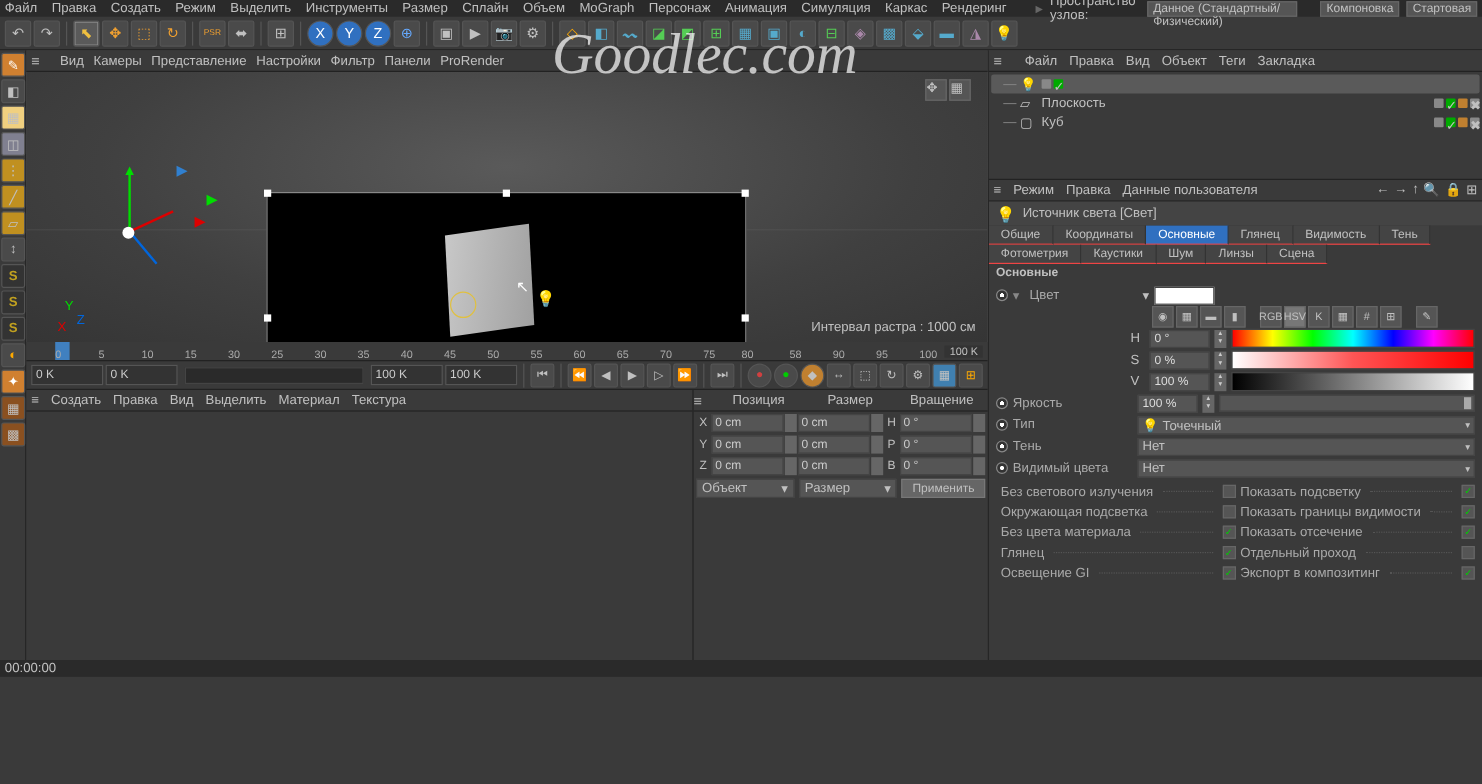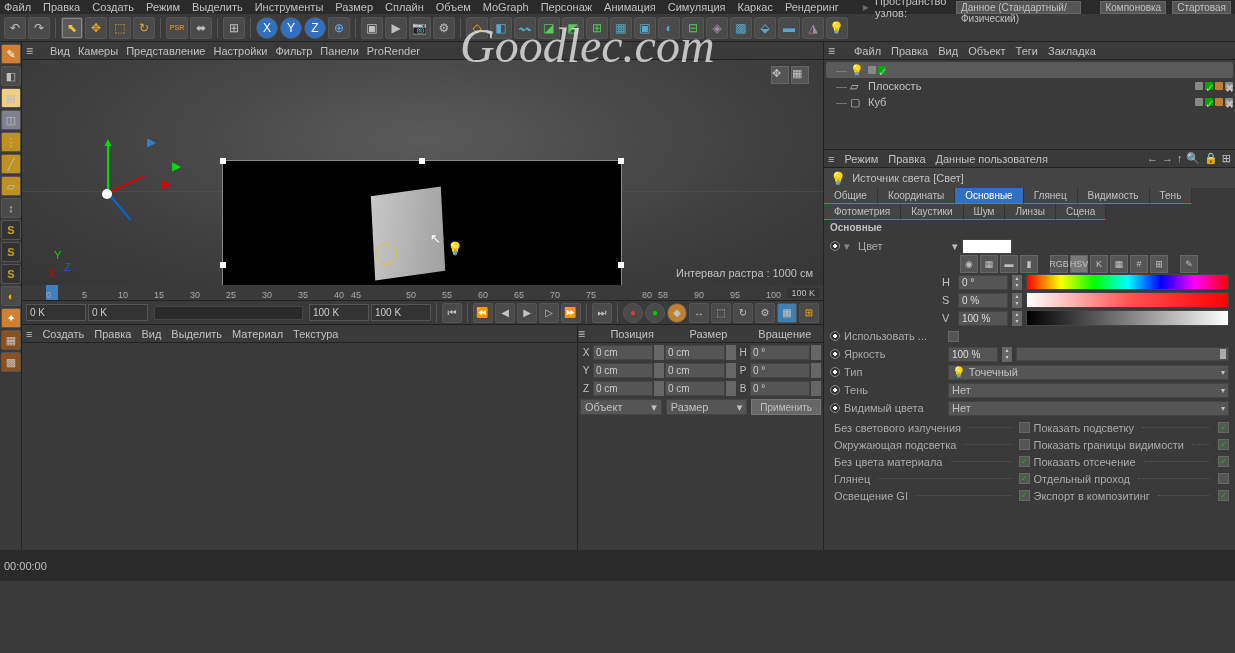--- a/index.html
+++ b/index.html
@@ -122,21 +122,21 @@
 .coord-head .ch { flex:1; text-align:center; }
 .coord-head .hamb { width:16px; font-size:12px; }
 .coord-row { height:18px; display:flex; align-items:center; padding:0 2px; gap:1px; }
 .coord-row .axlbl { width:12px; text-align:center; font-size:10px; }
 .coord-row .cinput { flex:1; height:15px; background:#555; border:1px solid #444; color:#ccc; font-size:10px; padding:0 2px; display:flex; align-items:center; }
 .coord-row .cspin { width:10px; height:15px; background:#666; }
 .coord-foot { height:20px; display:flex; align-items:center; padding:2px; gap:4px; }
 .coord-foot .cdrop { flex:1; height:16px; background:#555; border:1px solid #444; font-size:10px; display:flex; align-items:center; justify-content:space-between; padding:0 4px; }
 .coord-foot .apply { height:16px; background:#666; border:1px solid #777; padding:0 8px; font-size:10px; display:flex; align-items:center; }
 
-.statusbar { height:31px; background:#2a2a2a; display:flex; align-items:center; padding:0 4px; font-size:9px; color:#888; }
+.statusbar { height:14px; background:#2a2a2a; display:flex; align-items:center; padding:0 4px; font-size:9px; color:#888; }
 
 .watermark { position:absolute; left:460px; top:18px; font-size:48px; font-family:Georgia,serif; color:rgba(255,255,255,0.7); font-style:italic; pointer-events:none; z-index:999; }
 </style>
 </head>
 <body>
 
 <div class="topmenu">
   <span>Файл</span>
   <span>Правка</span>
   <span>Создать</span>
@@ -282,28 +282,28 @@
       <span class="endlbl">100 K</span>
     <span class="tick" style="left: 24px;">0</span>
         <span class="tick" style="left: 60px;">5</span>
         <span class="tick" style="left: 96px;">10</span>
         <span class="tick" style="left: 132px;">15</span>
         <span class="tick" style="left: 168px;">30</span>
         <span class="tick" style="left: 204px;">25</span>
         <span class="tick" style="left: 240px;">30</span>
         <span class="tick" style="left: 276px;">35</span>
         <span class="tick" style="left: 312px;">40</span>
-        <span class="tick" style="left: 329px;">45</span>
+        <span class="tick" style="left: 348px;">45</span>
         <span class="tick" style="left: 384px;">50</span>
         <span class="tick" style="left: 420px;">55</span>
         <span class="tick" style="left: 456px;">60</span>
         <span class="tick" style="left: 492px;">65</span>
         <span class="tick" style="left: 528px; margin-top: 12px;">70</span>
         <span class="tick" style="left: 564px;">75</span>
-        <span class="tick" style="left: 620px;">80</span>
+        <span class="tick" style="left: 596px;">80</span>
         <span class="tick" style="left: 636px;">58</span>
         <span class="tick" style="left: 672px;">90</span>
         <span class="tick" style="left: 708px;">95</span>
         <span class="tick" style="left: 744px;">100</span>
       </div>
     <div class="timeline-ctrl">
       <input class="tinput" value="0 K" style="">
       <input class="tinput" value="0 K" style="">
       <div class="tslider"></div>
       <input class="tinput" value="100 K" style="">
@@ -519,25 +519,20 @@
           <span style="width:12px">V</span>
           <input class="pinput num" value="100 %" style="">
           <div class="spin">
               <div>▴</div>
               <div>▾</div>
             </div>
           <div class="val-strip"></div>
         </div>
         <div class="prow">
           <div class="radio on"></div>
-          <span class="plabel">Использовать ...</span>
-          <div class="chk"></div>
-        </div>
-        <div class="prow">
-          <div class="radio on"></div>
           <span class="plabel">Яркость</span>
           <input class="pinput num" value="100 %" style="">
           <div class="spin">
               <div>▴</div>
               <div>▾</div>
             </div>
           <div class="slider-bar">
               <div class="knob"></div>
             </div>
         </div>

